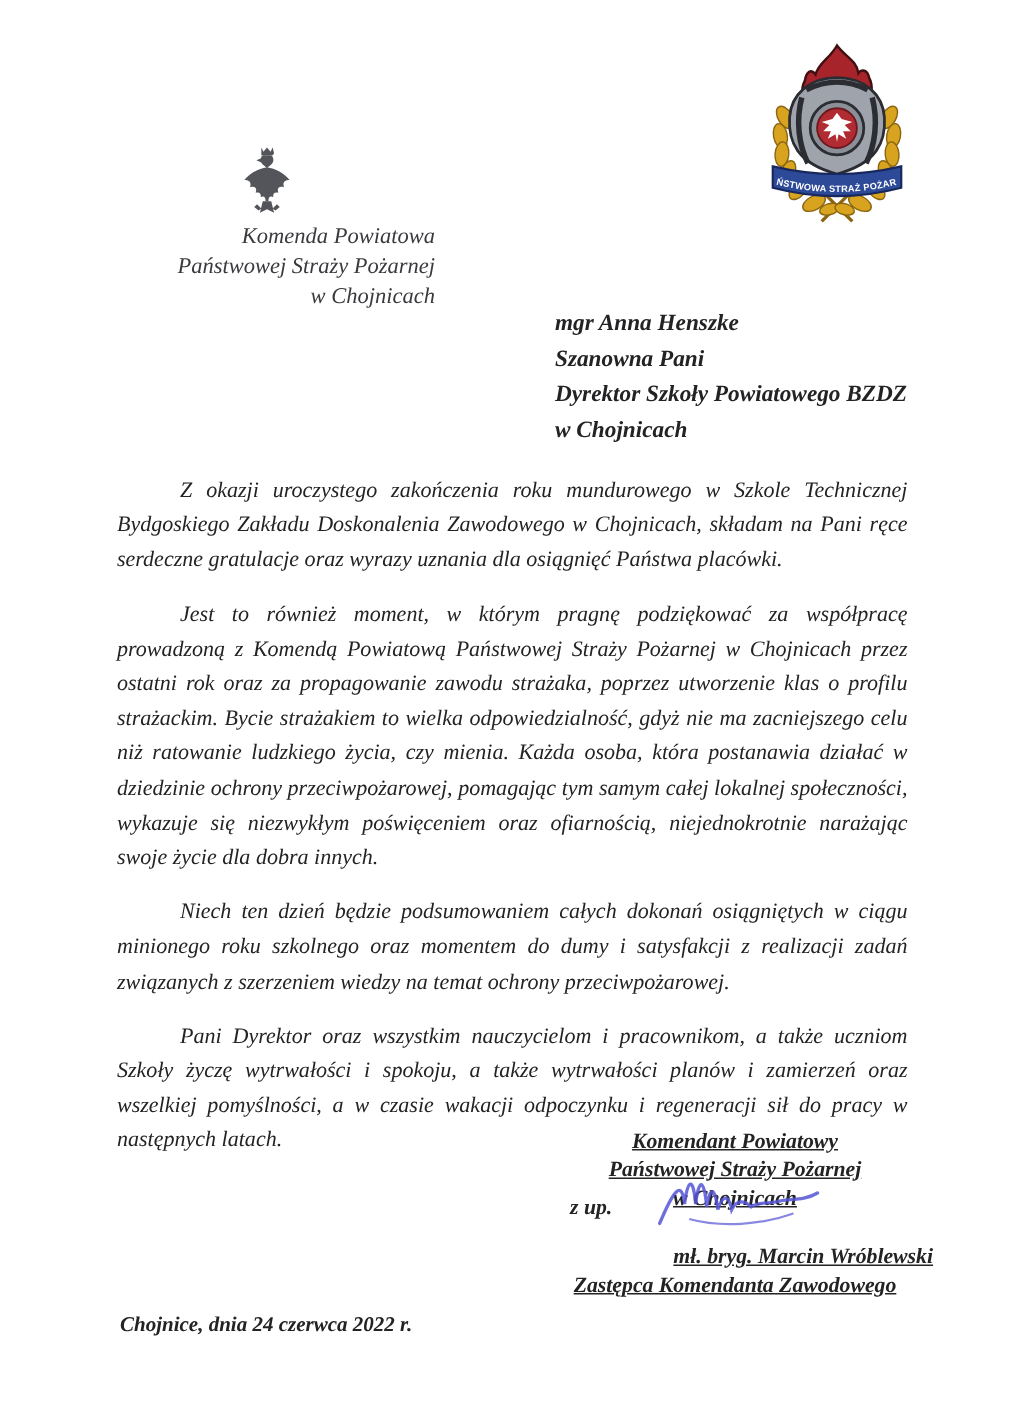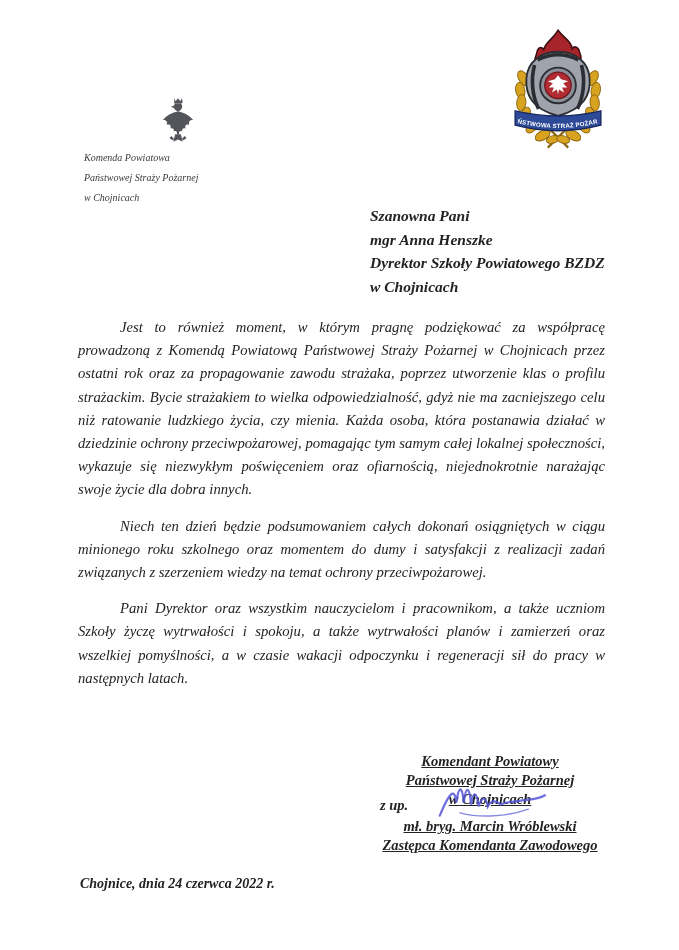--- a/index.html
+++ b/index.html
@@ -10,21 +10,21 @@
     background:#ffffff;
     font-family:"Liberation Serif", serif;
     color:#232325;
     overflow:hidden;
   }
 
   
   .state-eagle { position:absolute; left:161px; top:96px; width:34px; height:50px; }
   .sender {
     position:absolute; left:84px; top:148px; width:206px;
-    text-align:left; font-style:italic; font-size:10px; line-height:20px;
+    text-align:right; font-style:italic; font-size:15px; line-height:20px;
     color:#3a3a3e;
   }
   .brigade-crest { position:absolute; left:507px; top:27px; width:102px; height:127px; }
 
   
   .recipient {
     position:absolute; left:370px; top:204px;
     font-weight:bold; font-style:italic; font-size:15.5px; line-height:23.5px;
   }
 
@@ -38,21 +38,21 @@
 
   
   .sig-block {
     position:absolute; left:358px; top:752px; width:264px;
     text-align:center; font-weight:bold; font-style:italic;
     font-size:14.5px; line-height:19px;text-decoration:underline;
   }
   .sig-middle { position:relative; height:8px; }
   .sig-onbehalf { position:absolute; left:22px; top:-13px; }
   .signature-script { position:absolute; left:74px; top:-34px; width:130px; height:48px; }
-  .sig-name { margin-top:0; }
+  .sig-name { margin-top:12px;text-align:right; }
 
   
   .dateline {
     position:absolute; left:80px; top:876px;
     font-weight:bold; font-style:italic; font-size:14px;
   }
 </style>
 </head>
 <body>
 
@@ -109,27 +109,28 @@
     <path d="M50,47 L47,51 L40,53 L45,55 L41,59 L46,59 L44,64 L49,61 L50,66 L51,61 L56,64 L54,59 L59,59 L55,55 L60,53 L53,51 Z" fill="#ffffff"></path>
 
     <path d="M8,82 Q50,92 92,82 L92,96 Q50,107 8,96 Z" fill="#2d4a99" stroke="#18285c" stroke-width="1.4"></path>
     <path id="ribbonArc" d="M11,94 Q50,103.5 89,94" fill="none" stroke="none"></path>
     <text font-size="6" fill="#ffffff" font-weight="bold" letter-spacing="0.2" font-family="Liberation Sans, sans-serif" text-anchor="middle">
       <textPath href="#ribbonArc" startOffset="50%">PAŃSTWOWA STRAŻ POŻARNA</textPath>
     </text>
   </svg>
 
   <div class="recipient">
+    <div>mgr Anna Henszke</div>
     <div>Szanowna Pani</div>
-    <div>mgr Anna Henszke</div>
     <div>Dyrektor Szkoły Powiatowego BZDZ</div>
     <div>w Chojnicach</div>
   </div>
 
   <div class="body-text">
+    <p>Z okazji uroczystego zakończenia roku mundurowego w Szkole Technicznej Bydgoskiego Zakładu Doskonalenia Zawodowego w Chojnicach, składam na Pani ręce serdeczne gratulacje oraz wyrazy uznania dla osiągnięć Państwa placówki.</p>
     <p>Jest to również moment, w którym pragnę podziękować za współpracę prowadzoną z Komendą Powiatową Państwowej Straży Pożarnej w Chojnicach przez ostatni rok oraz za propagowanie zawodu strażaka, poprzez utworzenie klas o profilu strażackim. Bycie strażakiem to wielka odpowiedzialność, gdyż nie ma zacniejszego celu niż ratowanie ludzkiego życia, czy mienia. Każda osoba, która postanawia działać w dziedzinie ochrony przeciwpożarowej, pomagając tym samym całej lokalnej społeczności, wykazuje się niezwykłym poświęceniem oraz ofiarnością, niejednokrotnie narażając swoje życie dla dobra innych.</p>
     <p>Niech ten dzień będzie podsumowaniem całych dokonań osiągniętych w ciągu minionego roku szkolnego oraz momentem do dumy i satysfakcji z realizacji zadań związanych z szerzeniem wiedzy na temat ochrony przeciwpożarowej.</p>
     <p>Pani Dyrektor oraz wszystkim nauczycielom i pracownikom, a także uczniom Szkoły życzę wytrwałości i spokoju, a także wytrwałości planów i zamierzeń oraz wszelkiej pomyślności, a w czasie wakacji odpoczynku i regeneracji sił do pracy w następnych latach.</p>
   </div>
 
   <div class="sig-block">
     <div>Komendant Powiatowy</div>
     <div>Państwowej Straży Pożarnej</div>
     <div>w Chojnicach</div>
     <div class="sig-middle">

